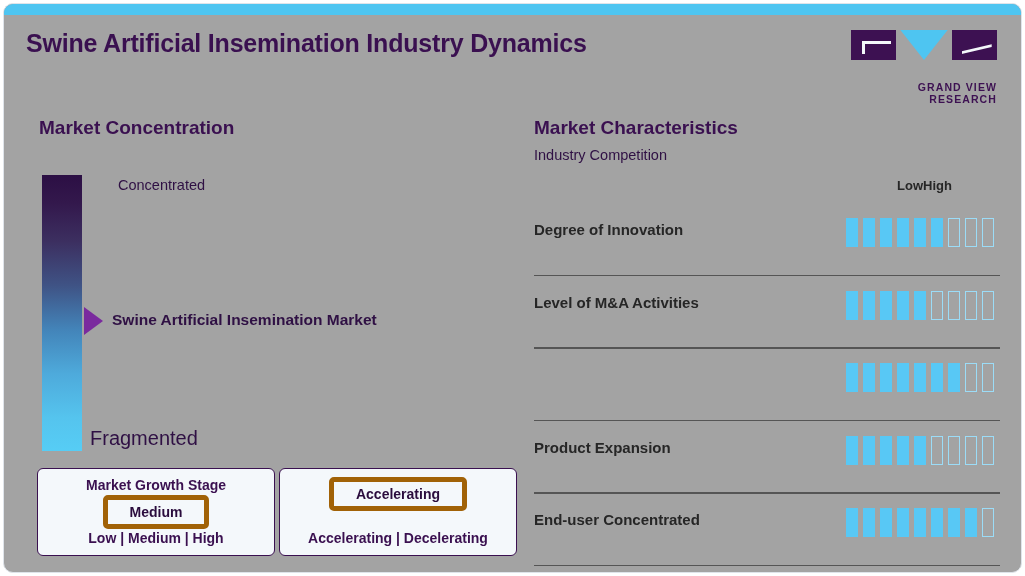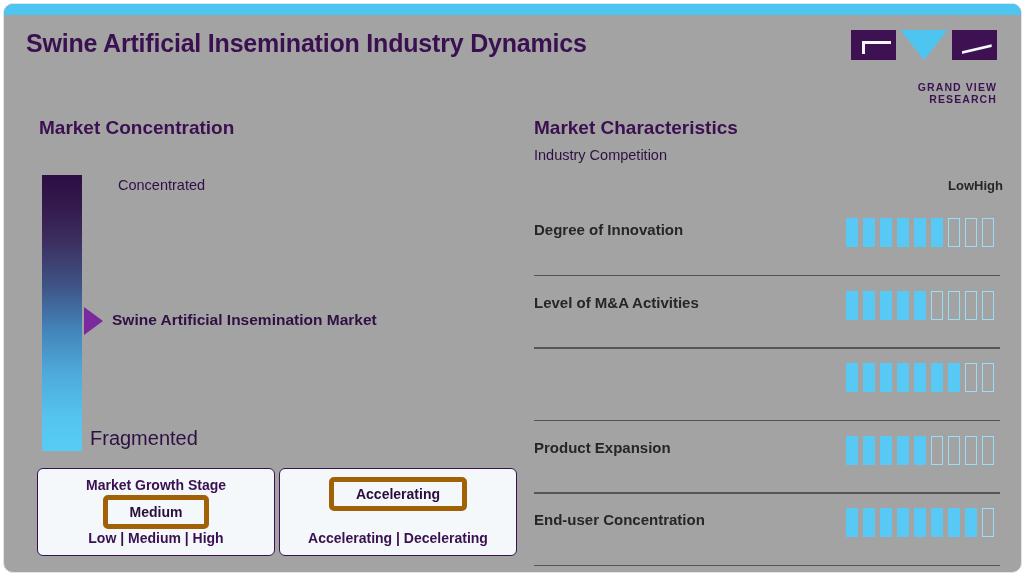--- a/index.html
+++ b/index.html
@@ -203,21 +203,21 @@
     font-size: 14.5px;
     color: #2f1044;
   }
 
   #scale-header {
     position: absolute;
     left: 330px;
     top: 174px;
     width: 157px;
     display: flex;
-    justify-content: flex-end;
+    justify-content: center;
     font-size: 13px;
     font-weight: bold;
     color: #262626;
   }
 
   .char-row {
     position: absolute;
     left: 18px;
     width: 466px;
     height: 72px;
@@ -363,21 +363,21 @@
             <span class="bar filled"></span>
             <span class="bar filled"></span>
             <span class="bar empty"></span>
             <span class="bar empty"></span>
             <span class="bar empty"></span>
             <span class="bar empty"></span>
           </div>
           <div class="row-divider"></div>
         </div>
         <div class="char-row" style="top: 490px;">
-          <div class="char-label">End-user Concentration</div>
+          <div class="char-label">End-user Concentrated</div>
           <div class="bars">
             <span class="bar filled"></span>
             <span class="bar filled"></span>
             <span class="bar filled"></span>
             <span class="bar filled"></span>
             <span class="bar filled"></span>
             <span class="bar filled"></span>
             <span class="bar filled"></span>
             <span class="bar filled"></span>
             <span class="bar empty"></span>

